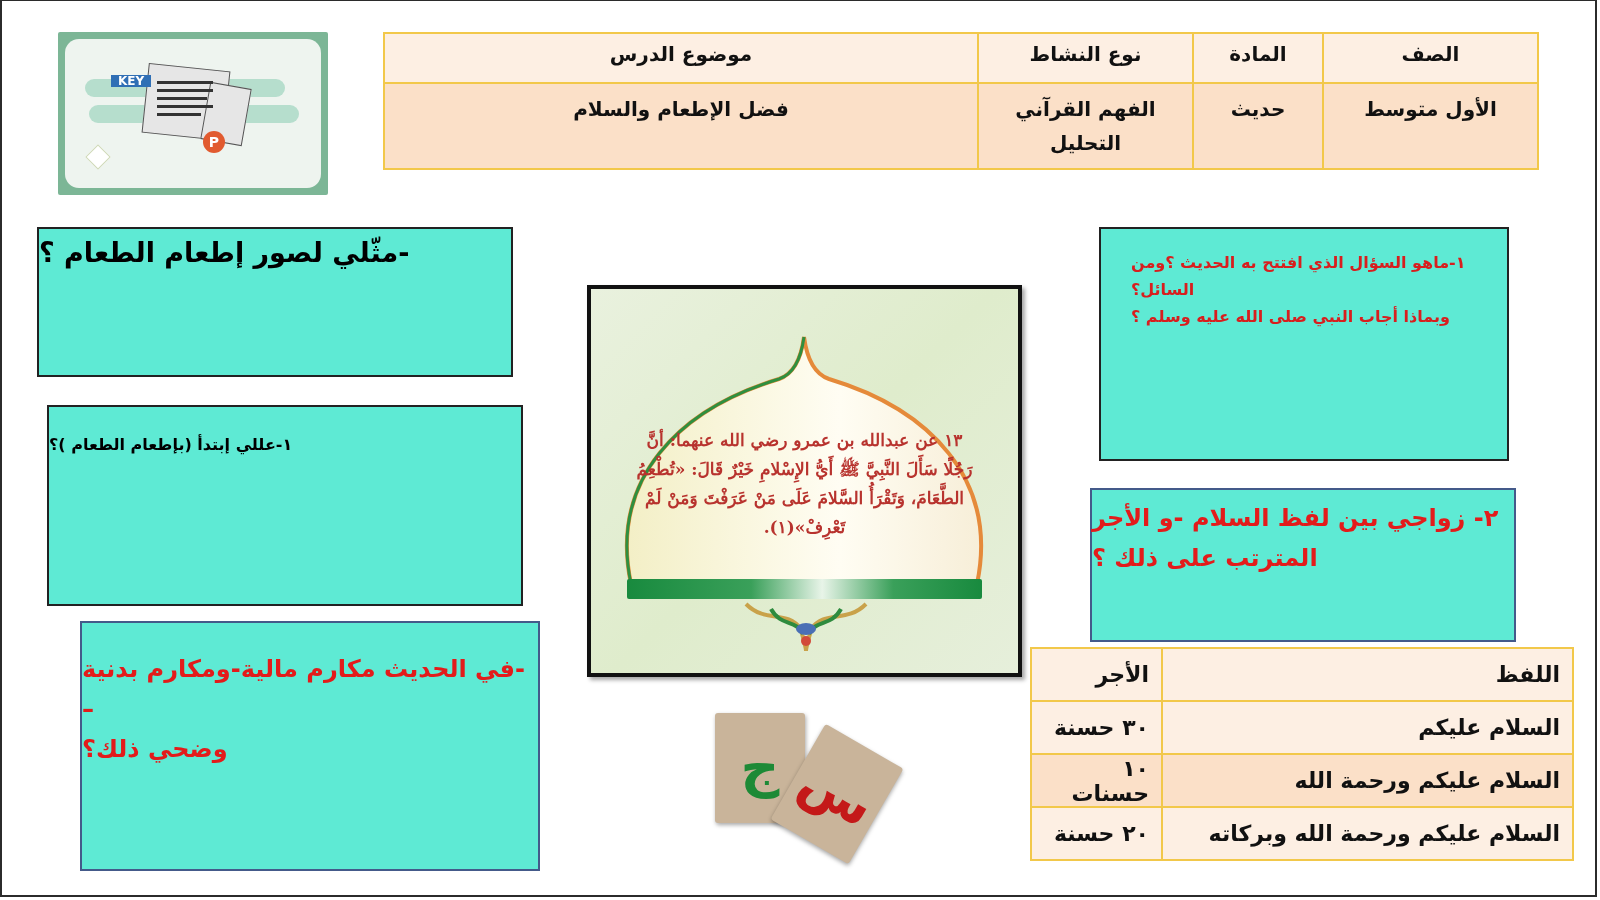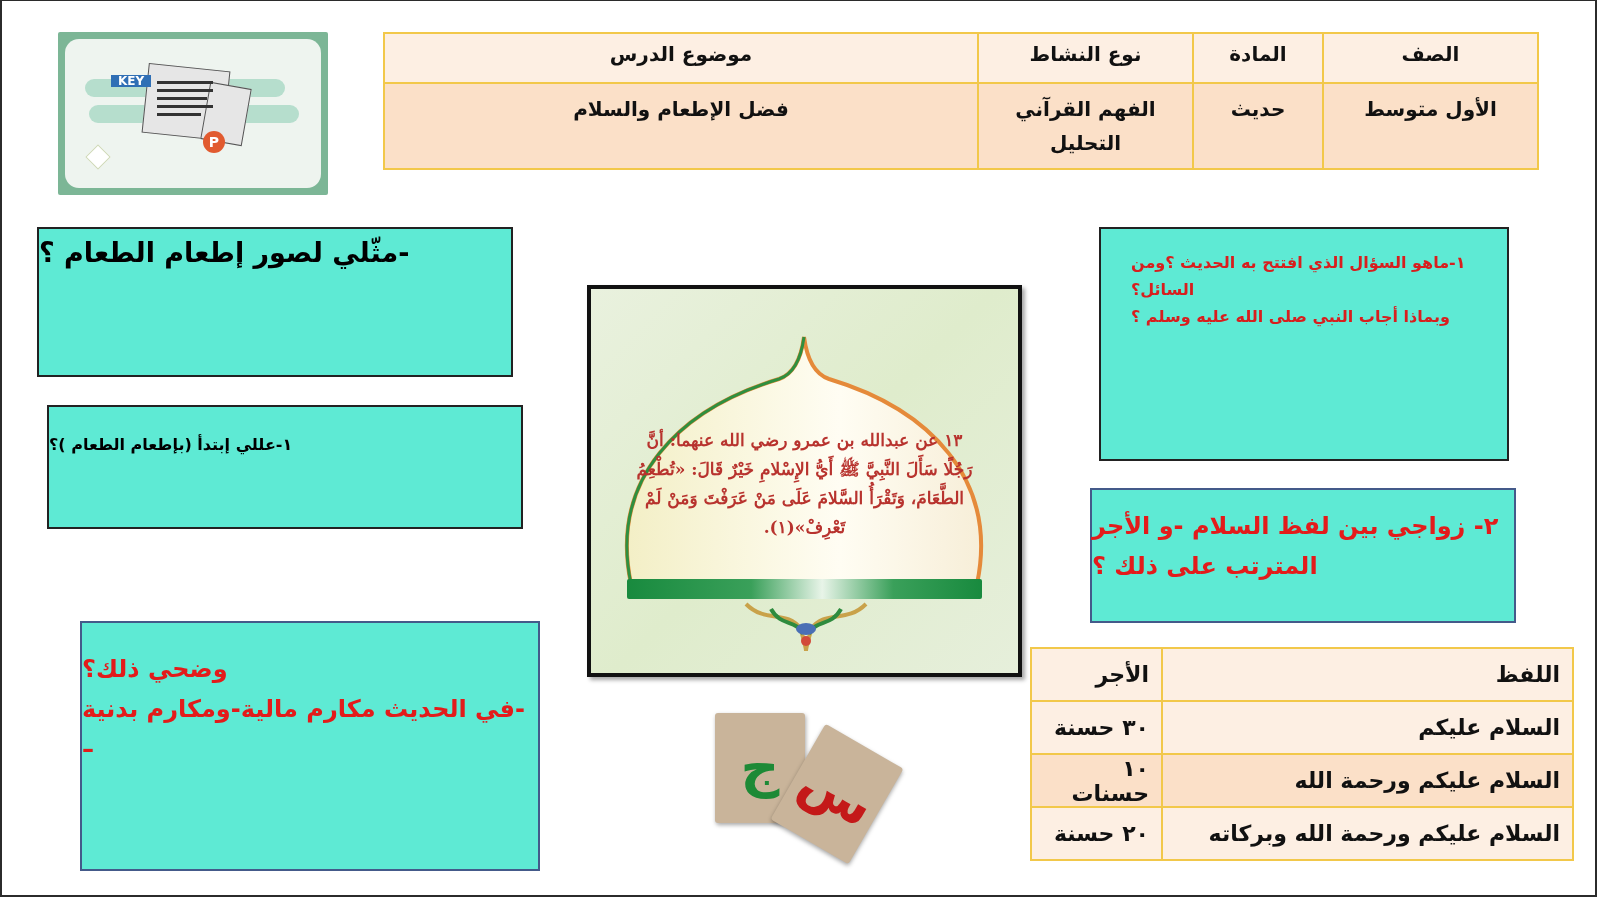--- a/index.html
+++ b/index.html
@@ -60,34 +60,34 @@
   table.info tr.val td { background: #fbe0c8; line-height: 34px; }
 
   
   .box { border: 2px solid #222; background: #5eead4; text-align: left; direction: rtl; }
   .box-blue { border: 2px solid #445a8a; }
   .q-examples {
     left: 35px; top: 226px; width: 476px; height: 150px;
     font-size: 27px; font-weight: bold; color: #000; padding-top: 8px;
   }
   .q-why {
-    left: 45px; top: 404px; width: 476px; height: 124px;
+    left: 45px; top: 404px; width: 476px; height: 201px;
     font-size: 16px; font-weight: bold; color: #000; padding-top: 25px; line-height: 26px;
   }
   .q-generosity {
     left: 78px; top: 620px; width: 460px; height: 250px;
     font-size: 24px; font-weight: bold; color: #e31b1b; padding-top: 26px; line-height: 40px;
   }
   .q-opening {
     left: 1097px; top: 226px; width: 410px; height: 234px;
     font-size: 16px; font-weight: bold; color: #d81e1e; padding: 20px 30px 0; line-height: 27px;
   }
   .q-match {
-    left: 1088px; top: 487px; width: 426px; height: 135px;
-    font-size: 24px; font-weight: bold; color: #e31b1b; padding-top: 16px; line-height: 40px;
+    left: 1088px; top: 487px; width: 426px; height: 154px;
+    font-size: 24px; font-weight: bold; color: #e31b1b; padding-top: 8px; line-height: 40px;
   }
 
   
   .hadith {
     left: 585px; top: 284px; width: 435px; height: 392px;
     border: 4px solid #111; box-shadow: 3px 3px 4px rgba(0,0,0,.35);
     background: linear-gradient(135deg, #e9f1de 0%, #dfeccc 50%, #e6efdb 100%);
     overflow: hidden;
   }
   .dome {
@@ -173,22 +173,22 @@
 
   <div class="abs box q-examples">
     <div>-مثّلي لصور إطعام الطعام ؟</div>
   </div>
 
   <div class="abs box q-why">
     <div>١-عللي إبتدأ (بإطعام الطعام )؟</div>
   </div>
 
   <div class="abs box box-blue q-generosity">
+    <div>-في الحديث مكارم مالية-ومكارم بدنية –</div>
     <div>وضحي ذلك؟</div>
-    <div>-في الحديث مكارم مالية-ومكارم بدنية –</div>
   </div>
 
   <div class="abs hadith">
     <svg class="dome" viewBox="0 0 370 265">
       <defs>
         <linearGradient id="domefill" x1="0" x2="1" y1="0" y2="0">
           <stop offset="0" stop-color="#f3efc6"></stop>
           <stop offset=".6" stop-color="#fffdf3"></stop>
           <stop offset="1" stop-color="#f7eed8"></stop>
         </linearGradient>

